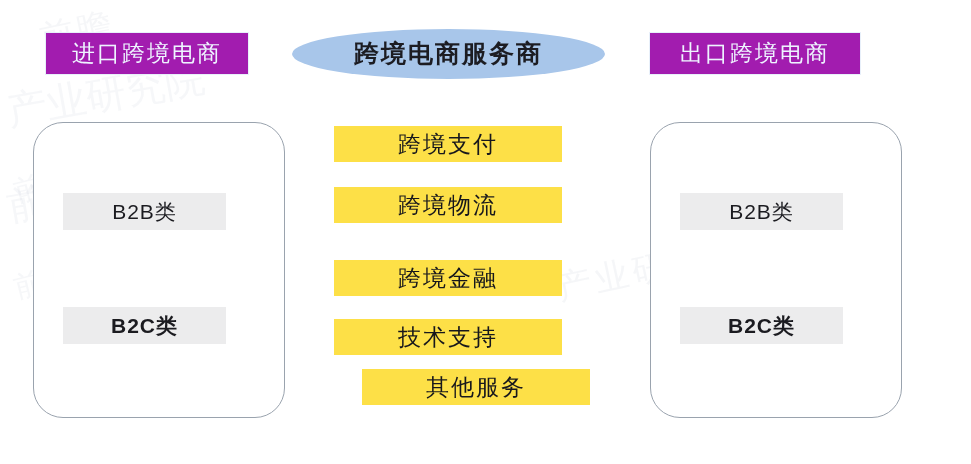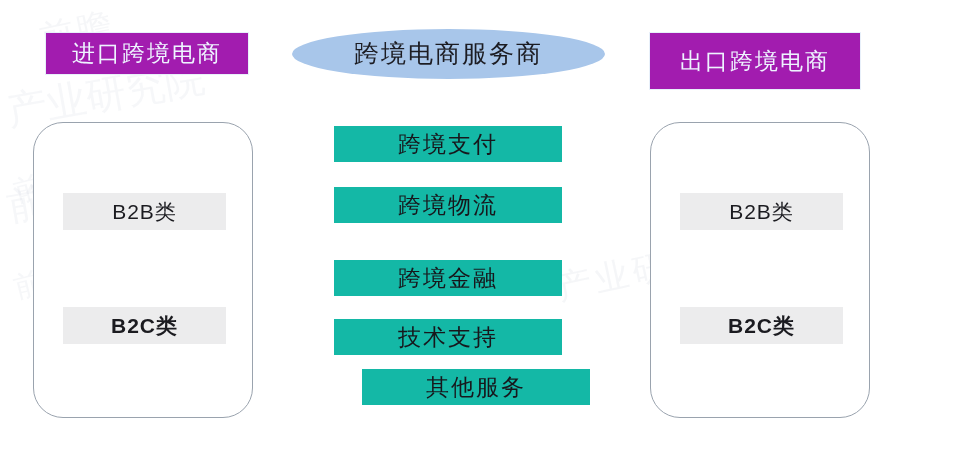--- a/index.html
+++ b/index.html
@@ -40,46 +40,47 @@
     background: #a21caf;
     color: #eef4ff;
     display: flex;
     align-items: center;
     justify-content: center;
     font-size: 23px;
     letter-spacing: 2px;
     box-shadow: 0 0 0 1px rgba(230,238,250,0.9);
   }
   #banner-import { left: 46px;  top: 33px; width: 202px; height: 41px; }
-  #banner-export { left: 650px; top: 33px; width: 210px; height: 56px; }
+  #banner-export { left: 650px; top: 33px; width: 210px; height: 41px; }
 
   
   #center-ellipse {
     position: absolute;
     left: 292px;
     top: 29px;
     width: 313px;
     height: 50px;
     background: #a8c6ea;
     border-radius: 50% / 50%;
     display: flex;
     align-items: center;
     justify-content: center;
     color: #1c1c22;
     font-size: 25px;
     letter-spacing: 2px;
   }
-  #center-ellipse .ell-label { position: relative; top: -1px; }
+  #center-ellipse .ell-label { position: relative; top: -1px; font-weight: bold; }
 
   
   .round-box {
     position: absolute;
     border: 1.4px solid #9aa3ae;
     border-radius: 30px;
     background: #ffffff;
+    padding-left: 32px;
   }
   #box-import { left: 33px;  top: 122px; width: 218px; height: 294px; }
   #box-export { left: 650px; top: 122px; width: 218px; height: 294px; }
 
   
   .gray-bar {
     position: absolute;
     background: #ececed;
     display: flex;
     align-items: center;
@@ -93,21 +94,21 @@
   .gray-bar.row1 { top: 184px; font-weight: bold; }
   #box-import .gray-bar { left: 29px; width: 163px; height: 37px; }
   #box-export .gray-bar { left: 29px; width: 163px; height: 37px; }
 
   
   .service-bar {
     position: absolute;
     left: 334px;
     width: 228px;
     height: 36px;
-    background: #14b8a6;
+    background: #fde047;
     display: flex;
     align-items: center;
     justify-content: center;
     font-size: 23px;
     color: #17171c;
     letter-spacing: 2px;
   }
 </style>
 </head>
 <body>

